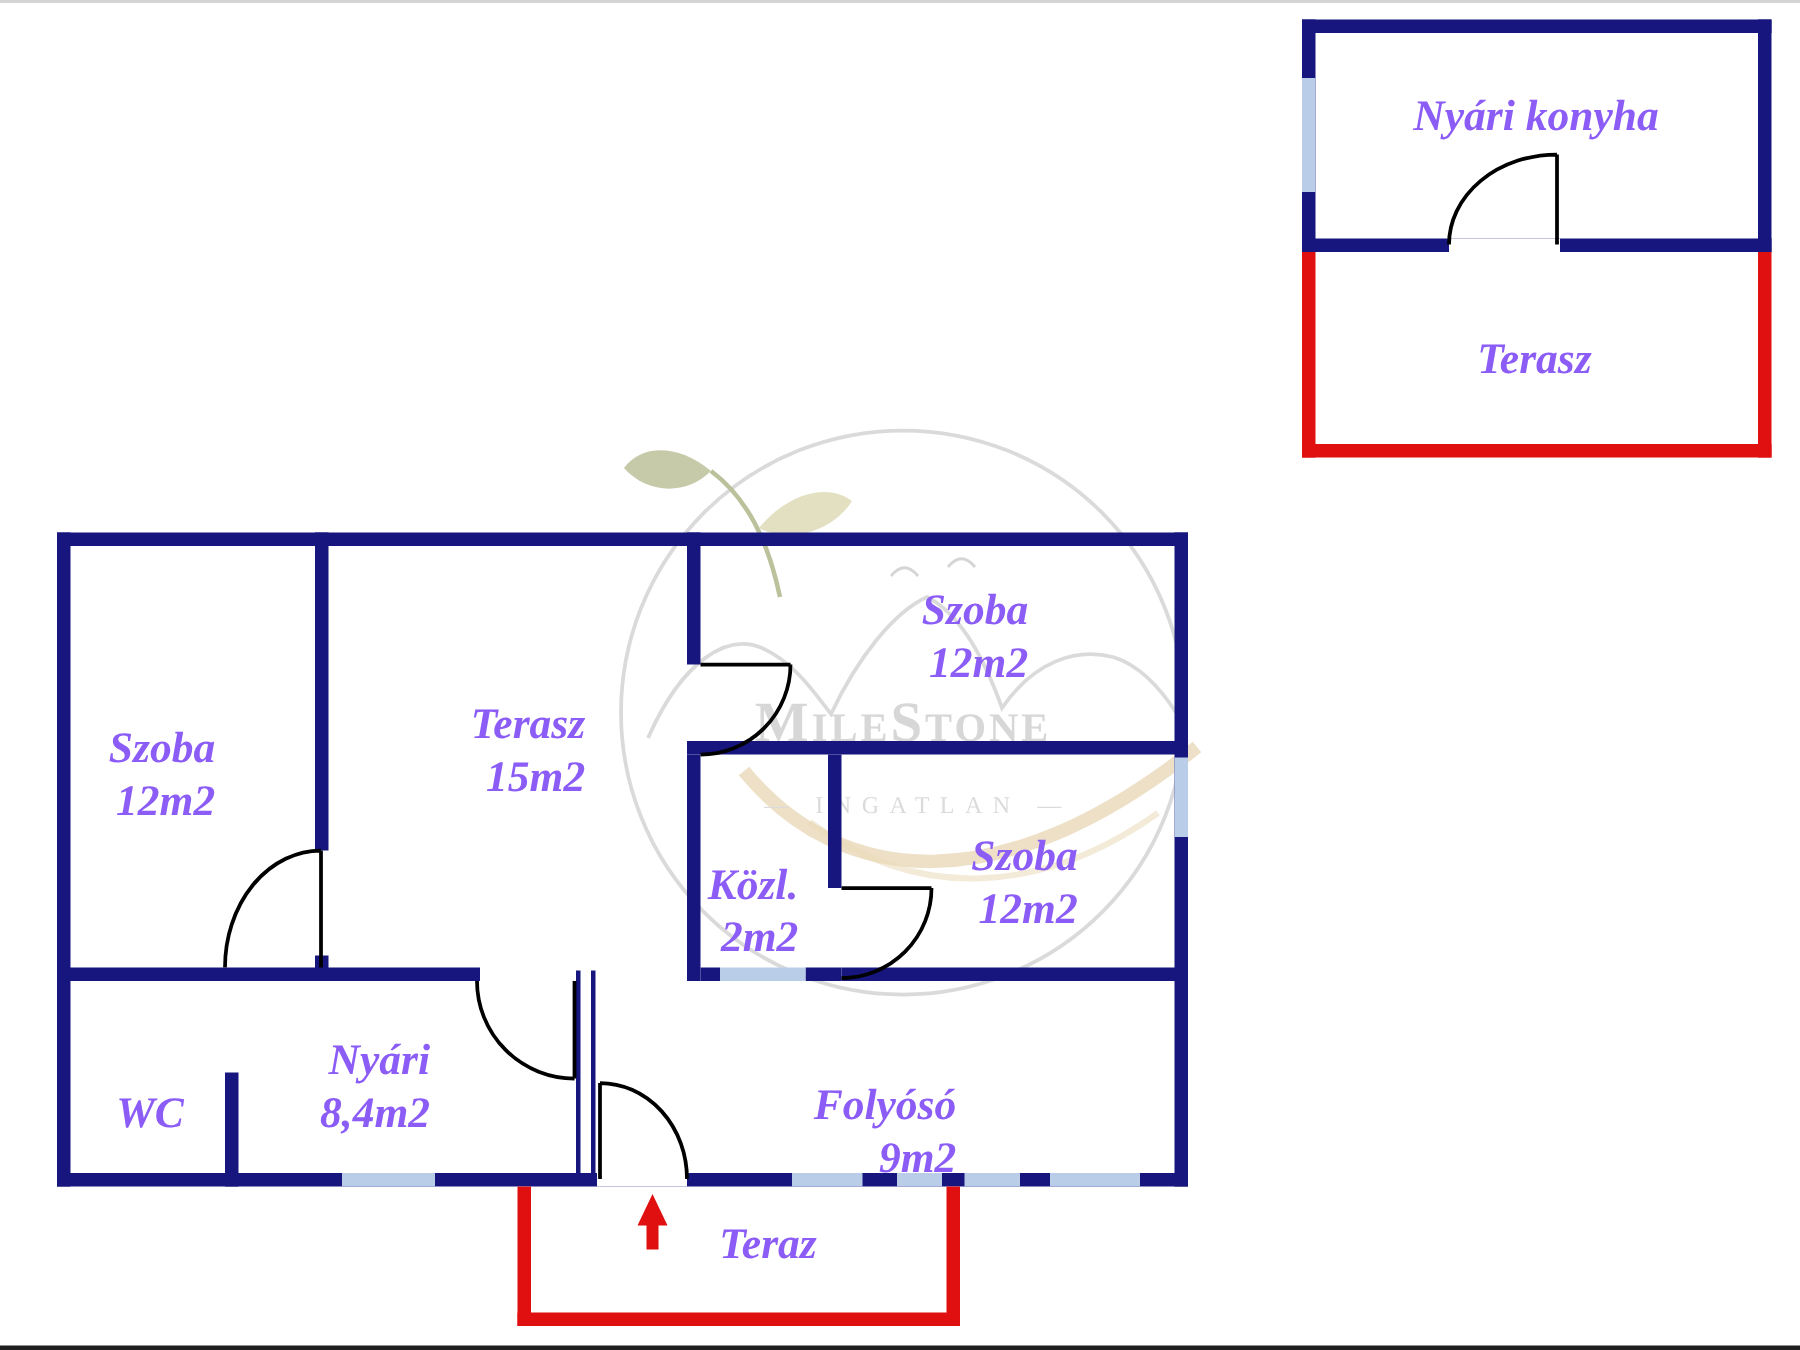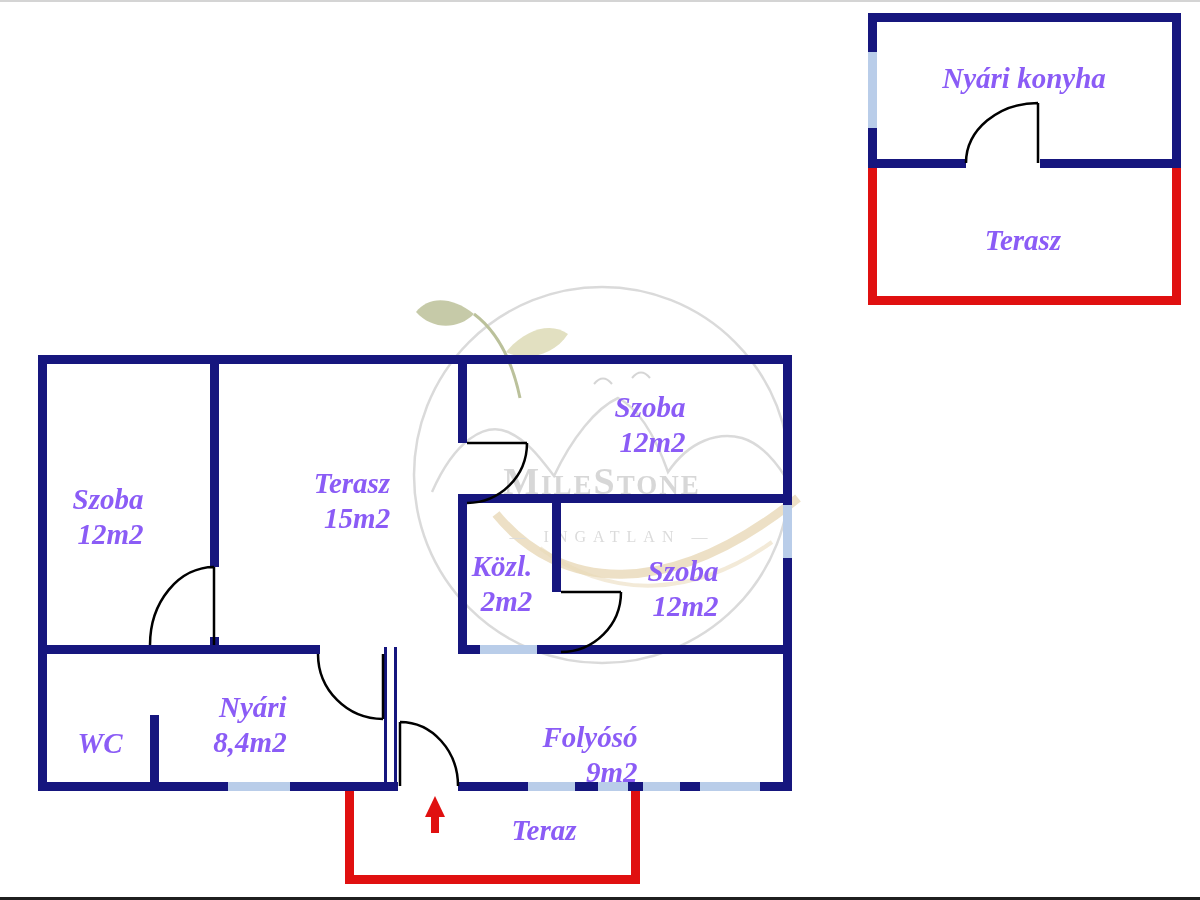--- a/index.html
+++ b/index.html
@@ -107,38 +107,38 @@
     <span class="ar">12m2</span>
   </div>
   <div class="room-label" style="left:352px;top:501px">
     <span class="nm">Terasz</span>
     <span class="ar">15m2</span>
   </div>
   <div class="room-label" style="left:650px;top:425px">
     <span class="nm">Szoba</span>
     <span class="ar">12m2</span>
   </div>
-  <div class="room-label" style="left:502px;top:584px">
+  <div class="room-label" style="left:502px;top:608px">
     <span class="nm">Közl.</span>
     <span class="ar">2m2</span>
   </div>
   <div class="room-label" style="left:683px;top:589px">
     <span class="nm">Szoba</span>
     <span class="ar">12m2</span>
   </div>
   <div class="room-label" style="left:100px;top:743px">
     <span class="nm">WC</span>
   </div>
   <div class="room-label" style="left:250px;top:725px">
     <span class="nm">Nyári</span>
     <span class="ar">8,4m2</span>
   </div>
   <div class="room-label" style="left:590px;top:755px">
     <span class="nm">Folyósó</span>
     <span class="ar">9m2</span>
   </div>
-  <div class="room-label" style="left:544px;top:830px">
+  <div class="room-label" style="left:512px;top:830px">
     <span class="nm">Teraz</span>
   </div>
 
   <div class="edge" style="top:0;height:2px;background:#d4d4d4"></div>
   <div class="edge" style="top:897px;height:3px;background:#1f1f1f"></div>
 </div>
 
 </body></html>

